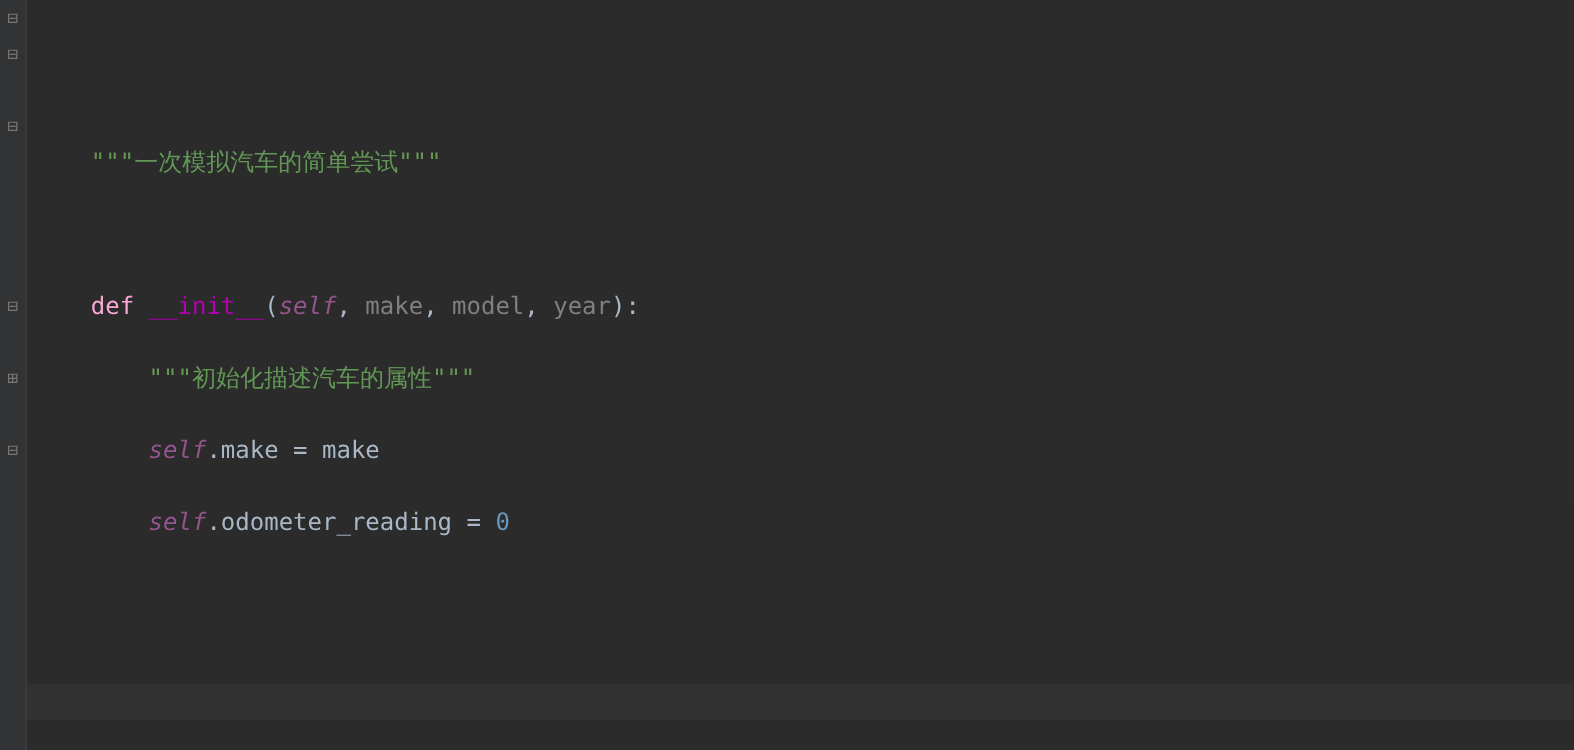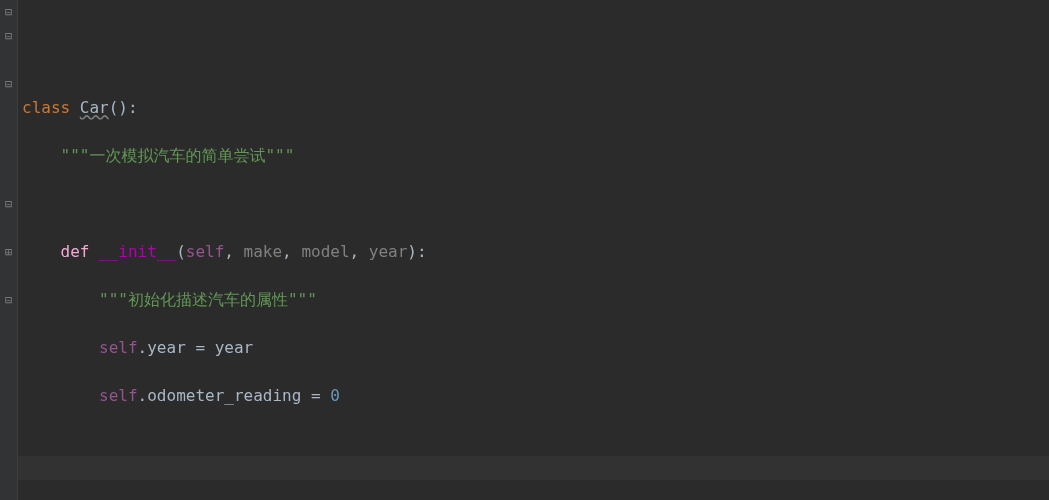--- a/index.html
+++ b/index.html
@@ -40,21 +40,21 @@
     white-space: pre;
     color: #a9b7c6;
     position: relative;
   }
   .code-line {
     height: 24px;
     white-space: pre;
   }
   .k-class { color: #cc7832; }
   .k-def { color: #f9a8d4; }
-  .k-self { color: #94558d; }
+  .k-self { color: #94558d; font-style: italic; }
   .k-funcname-dunder { color: #b200b2; }
   .k-param { color: #808080; }
   .k-docstring { color: #629755; }
   .k-num { color: #6897bb; }
   .k-punc { color: #a9b7c6; }
   .hl-line {
     position: absolute;
     left: 0;
     right: 0;
     height: 24px;
@@ -104,26 +104,25 @@
     <div class="fold"></div>
     <div class="fold"></div>
     <div class="fold"></div>
     <div class="fold"></div>
     <div class="fold"></div>
   </div>
 
   <div class="code-area">
     <div class="hl-line" style="top:456px;"></div>
     <div class="code-content">
-<div class="code-line"><span class="k-class">class</span> <span class="underline-wave">Car</span><span class="k-punc">():</span></div>
 <div class="code-line"><span>    </span><span class="k-docstring">"""一次模拟汽车的简单尝试"""</span></div>
 <div class="code-line"></div>
 <div class="code-line"><span>    </span><span class="k-def">def</span> <span class="k-funcname-dunder">__init__</span><span class="k-punc">(</span><span class="k-self">self</span><span>, </span><span class="k-param">make</span><span>, </span><span class="k-param">model</span><span>, </span><span class="k-param">year</span><span class="k-punc">):</span></div>
 <div class="code-line"><span>        </span><span class="k-docstring">"""初始化描述汽车的属性"""</span></div>
-<div class="code-line"><span>        </span><span class="k-self">self</span><span class="k-punc">.</span><span>year</span><span> = </span><span>year</span></div>
+<div class="code-line"><span>        </span><span class="k-self">self</span><span class="k-punc">.</span><span>make</span><span> = </span><span>make</span></div>
 <div class="code-line"><span>        </span><span class="k-self">self</span><span class="k-punc">.</span><span>odometer_reading</span><span> = </span><span class="k-num">0</span></div>
 
 
 
 
 
 
 
 
 

